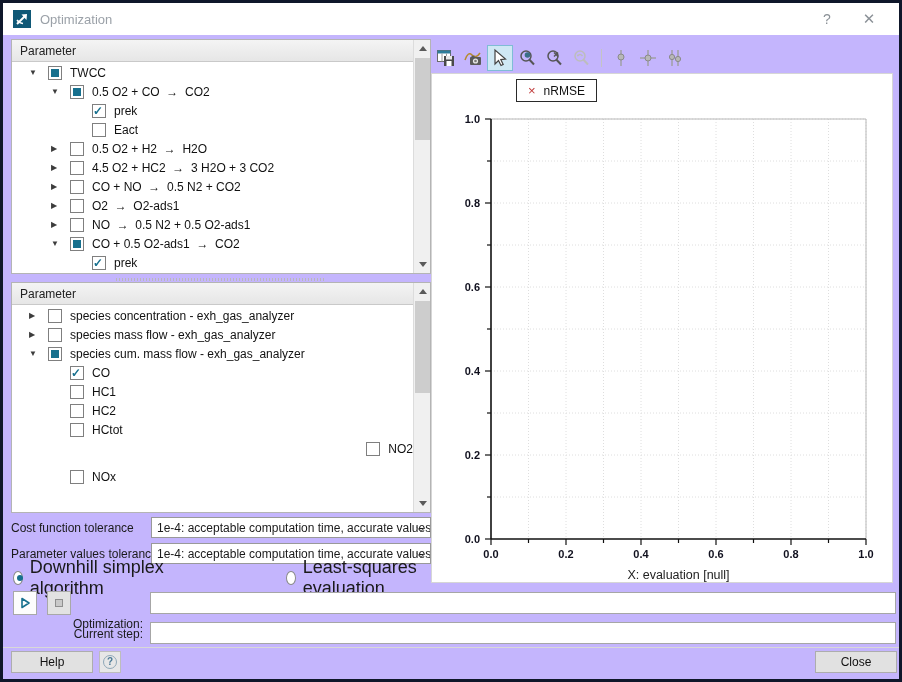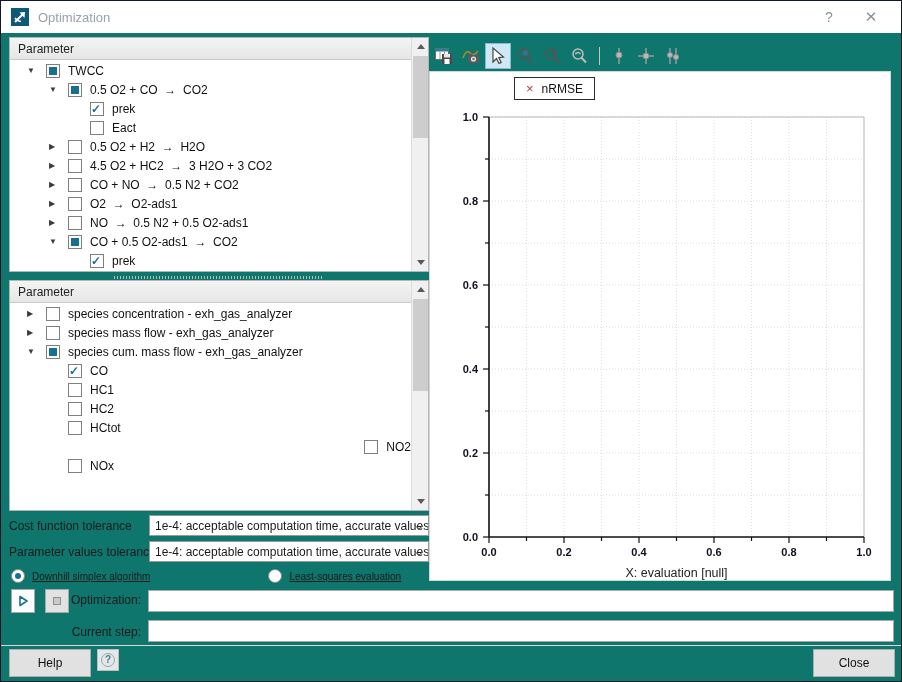--- a/index.html
+++ b/index.html
@@ -1,18 +1,18 @@
 <!DOCTYPE html>
 <html><head>
 <meta charset="utf-8">
 <style>
   * { margin:0; padding:0; box-sizing:border-box; }
   html,body { width:902px; height:682px; font-family:"Liberation Sans", sans-serif; }
-  .window { position:relative; width:902px; height:682px; background:#0f766e;
-            border:1px solid #0f172a; overflow:hidden; font-size:12px; color:#1a1a1a; }
+  .window { position:relative; width:902px; height:682px; background:#c4b5fd;
+            border:3px solid #0f172a; overflow:hidden; font-size:12px; color:#1a1a1a; }
 
   
   .titlebar { position:absolute; left:0; top:0; width:100%; height:32px; background:#ffffff;
               display:flex; align-items:center; }
   .app-icon { width:18px; height:18px; margin-left:10px; background:#0F5876; display:flex;
               align-items:center; justify-content:center; }
   .title-text { margin-left:9px; font-size:13px; color:#9ba1a8; }
   .tb-btn { position:absolute; top:0; width:40px; height:32px; display:flex; align-items:center;
             justify-content:center; color:#8b9197; font-size:14px; cursor:default; }
   .tb-help { right:52px; }
@@ -70,21 +70,21 @@
           transform:rotate(45deg) scale(1,.8); }
 
   
   .radio-group { position:absolute; left:10px; top:565px; width:420px; height:20px; display:flex; }
   .radio-item { display:flex; align-items:center; margin-right:0; }
   .radio-item + .radio-item { margin-left:118px; }
   .radio-circle { width:14px; height:14px; border:1px solid #8a8a8a; border-radius:50%;
                   background:#fff; position:relative; }
   .radio-item.selected .radio-circle::after { content:""; position:absolute; left:3px; top:3px;
                   width:6px; height:6px; border-radius:50%; background:#17708E; }
-  .radio-label { margin-left:7px; font-size:10px;text-decoration:underline; }
+  .radio-label { margin-left:7px; font-size:18px; }
 
   
   .toolbar { position:absolute; left:430px; top:42px; height:26px; display:flex; align-items:center; }
   .tool-btn { width:26px; height:26px; display:flex; align-items:center; justify-content:center;
               border:1px solid transparent; margin-right:1px; }
   .tool-btn.active { background:#cfe8f4; border:1px solid #7fbcd6; }
   .tool-sep { width:1px; height:18px; background:#c4c4c4; margin:0 6px; }
 
   
   .chart-panel { position:absolute; left:428px; top:70px; width:462px; height:510px;
@@ -94,30 +94,30 @@
   .legend-marker { color:#C03A3A; font-size:13px; margin-right:8px; }
   .legend-label { font-size:12px; color:#111; }
   #plot-svg { position:absolute; left:0; top:0; }
 
   
   .run-btn { position:absolute; width:24px; height:24px; border:1px solid #a8a8a8;
              display:flex; align-items:center; justify-content:center; }
   .btn-play { left:10px; top:588px; background:#fdfdfd; }
   .btn-stop { left:44px; top:588px; background:#e2e2e2; }
   .run-label { position:absolute; width:72px; text-align:right; color:#1a1a1a; }
-  .lbl-opt  { left:68px; top:592px; }
+  .lbl-opt  { left:68px; top:614px; }
   .lbl-step { left:68px; top:624px; }
   .run-field { position:absolute; left:147px; width:746px; height:22px; background:#fff;
                border:1px solid #a6a6a6; }
   .fld-opt  { top:589px; }
   .fld-step { top:619px; }
 
   
   .footer-divider { position:absolute; left:0; top:644px; width:100%; height:1px; background:#d8d8d8; }
-  .btn { position:absolute; height:28px; background:#e1e1e1; border:1px solid #adadad;
+  .btn { position:absolute; height:22px; background:#e1e1e1; border:1px solid #adadad;
          display:flex; align-items:center; justify-content:center; font-size:12px; color:#111; }
   .btn-help  { left:8px;  top:648px; width:82px; }
   .btn-close { left:812px; top:648px; width:82px; }
   .btn-qmark { position:absolute; left:96px; top:648px; width:22px; height:22px; background:#e7e7e7;
                border:1px solid #bdbdbd; display:flex; align-items:center; justify-content:center; }
   .qmark-glyph { width:14px; height:14px; border:1.6px solid #8fa8b8; border-radius:50%;
                  color:#4b7a96; font-size:10px; font-weight:bold; display:flex;
                  align-items:center; justify-content:center; line-height:1; }
 </style>
 </head>
@@ -252,21 +252,21 @@
         <div class="tree-row" style="padding-left: 36px;">
           <span class="expander"></span>
           <span class="cb unchecked"></span>
           <span class="tree-label">HCtot</span>
         </div>
         <div class="tree-row" style="padding-left: 36px; justify-content: flex-end;">
           <span class="expander"></span>
           <span class="cb unchecked"></span>
           <span class="tree-label">NO2</span>
         </div>
-        <div class="tree-row" style="padding-left: 36px;">
+        <div class="tree-row" style="padding-left: 36px; margin-top: 9px;">
           <span class="expander"></span>
           <span class="cb unchecked"></span>
           <span class="tree-label">NOx</span>
         </div>
       </div>
     <div class="vscroll">
       <div class="sb-arrow sb-up">
           <div class="tri-up"></div>
         </div>
       <div class="sb-thumb"></div>

